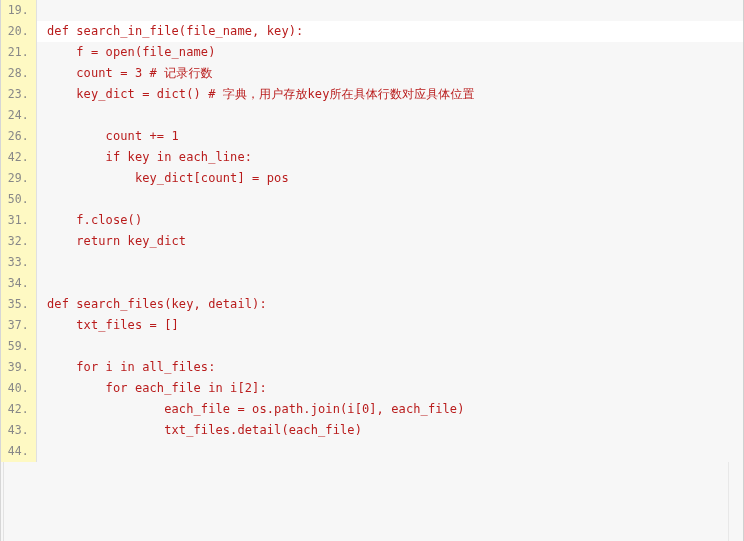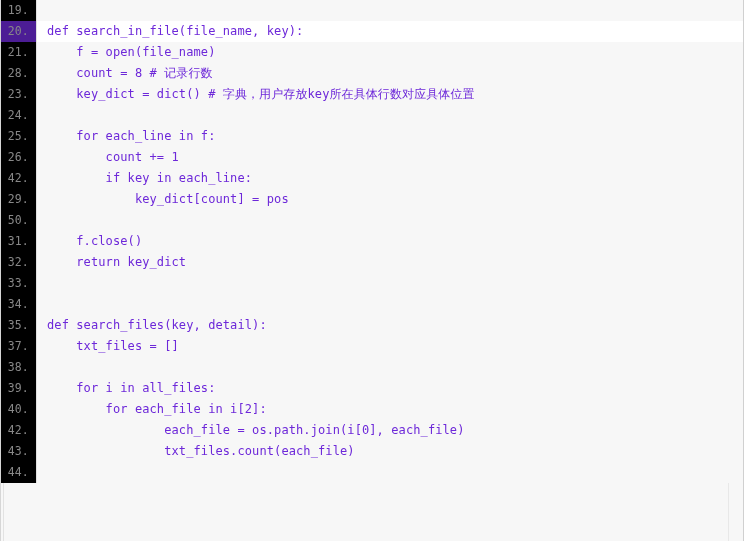--- a/index.html
+++ b/index.html
@@ -56,34 +56,34 @@
   }
   .line-number {
     flex: 0 0 auto;
     width: 36px;
     padding-right: 7px;
     text-align: right;
     box-sizing: border-box;
     font-size: 11.5px;
     color: #888888;
     border-right: 1px solid #e0e0e0;
-    background: #000000;
+    background: #fef9c3;
     height: 21px;
     line-height: 21px;
     user-select: none;
     letter-spacing: 0.2px;
   }
   .code-line.is-current .line-number {
-    background: #4c1d95;
+    background: #fef9c3;
   }
   .line-text {
     flex: 1 1 auto;
     padding-left: 10px;
     font-size: 12px;
-    color: #6d28d9;
+    color: #b91c1c;
     white-space: pre;
     overflow: hidden;
     letter-spacing: 0.1px;
   }
 </style>
 </head>
 <body>
 
 <div id="code-viewer">
   <div class="code-lines">
@@ -94,33 +94,29 @@
       <div class="code-line is-current">
         <div class="line-number">20.</div>
         <div class="line-text">def search_in_file(file_name, key):</div>
       </div>
       <div class="code-line">
         <div class="line-number">21.</div>
         <div class="line-text">    f = open(file_name)</div>
       </div>
       <div class="code-line">
         <div class="line-number">28.</div>
-        <div class="line-text">    count = 8 # 记录行数</div>
+        <div class="line-text">    count = 3 # 记录行数</div>
       </div>
       <div class="code-line">
         <div class="line-number">23.</div>
         <div class="line-text">    key_dict = dict() # 字典，用户存放key所在具体行数对应具体位置</div>
       </div>
       <div class="code-line">
         <div class="line-number">24.</div>
         <div class="line-text"></div>
-      </div>
-      <div class="code-line">
-        <div class="line-number">25.</div>
-        <div class="line-text">    for each_line in f:</div>
       </div>
       <div class="code-line">
         <div class="line-number">26.</div>
         <div class="line-text">        count += 1</div>
       </div>
       <div class="code-line">
         <div class="line-number">42.</div>
         <div class="line-text">        if key in each_line:</div>
       </div>
       <div class="code-line">
@@ -149,37 +145,37 @@
       </div>
       <div class="code-line">
         <div class="line-number">35.</div>
         <div class="line-text">def search_files(key, detail):</div>
       </div>
       <div class="code-line">
         <div class="line-number">37.</div>
         <div class="line-text">    txt_files = []</div>
       </div>
       <div class="code-line">
-        <div class="line-number">38.</div>
+        <div class="line-number">59.</div>
         <div class="line-text"></div>
       </div>
       <div class="code-line">
         <div class="line-number">39.</div>
         <div class="line-text">    for i in all_files:</div>
       </div>
       <div class="code-line">
         <div class="line-number">40.</div>
         <div class="line-text">        for each_file in i[2]:</div>
       </div>
       <div class="code-line">
         <div class="line-number">42.</div>
         <div class="line-text">                each_file = os.path.join(i[0], each_file)</div>
       </div>
       <div class="code-line">
         <div class="line-number">43.</div>
-        <div class="line-text">                txt_files.count(each_file)</div>
+        <div class="line-text">                txt_files.detail(each_file)</div>
       </div>
       <div class="code-line">
         <div class="line-number">44.</div>
         <div class="line-text"></div>
       </div>
     </div>
 </div>
 
 </body></html>

